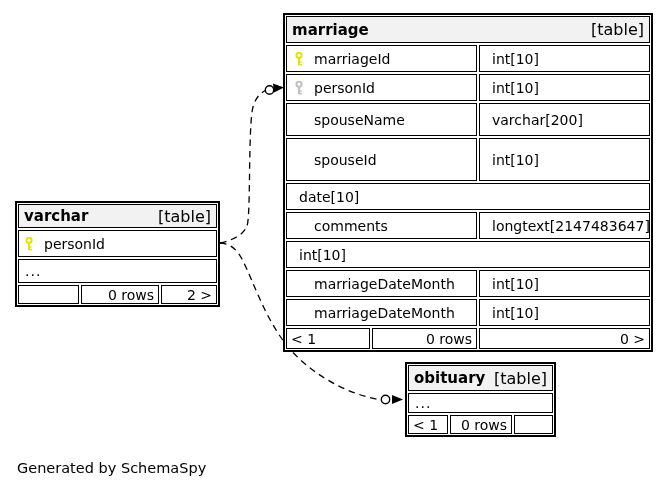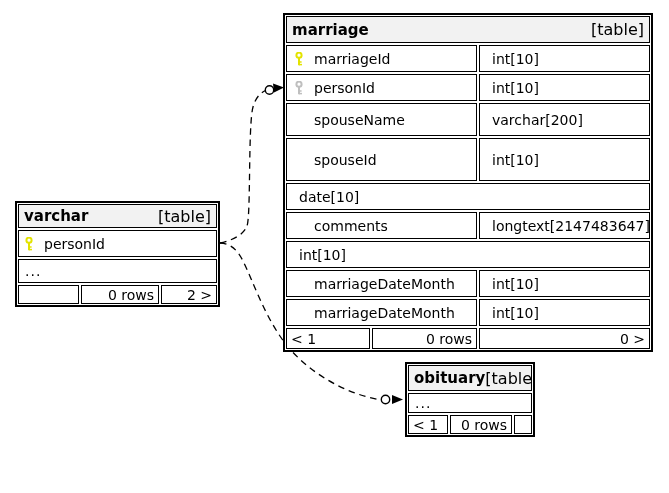--- a/index.html
+++ b/index.html
@@ -218,21 +218,21 @@
       </div>
       <div class="cell fcell right f2">
         <span>0 rows</span>
       </div>
       <div class="cell fcell right f3">
         <span>2 &gt;</span>
       </div>
     </div>
   </div>
 
-  <div class="tbl" id="tbl-obituary" style="left:405px;top:362px;width:130px;">
+  <div class="tbl" id="tbl-obituary" style="left:405px;top:362px;width:151px;">
     <div class="trow" style="height:26px">
       <div class="cell headcell">
         <span class="tname">obituary</span>
         <span class="tbadge">[table]</span>
       </div>
     </div>
     <div class="trow" style="height:20px">
       <div class="cell morecell">
         <span>...</span>
       </div>
@@ -243,13 +243,14 @@
       </div>
       <div class="cell fcell right f2">
         <span>0 rows</span>
       </div>
       <div class="cell fcell right f3">
         <span></span>
       </div>
     </div>
   </div>
 
+  <div class="gen">Generated by SchemaSpy</div>
 </div>
 
 </body></html>

